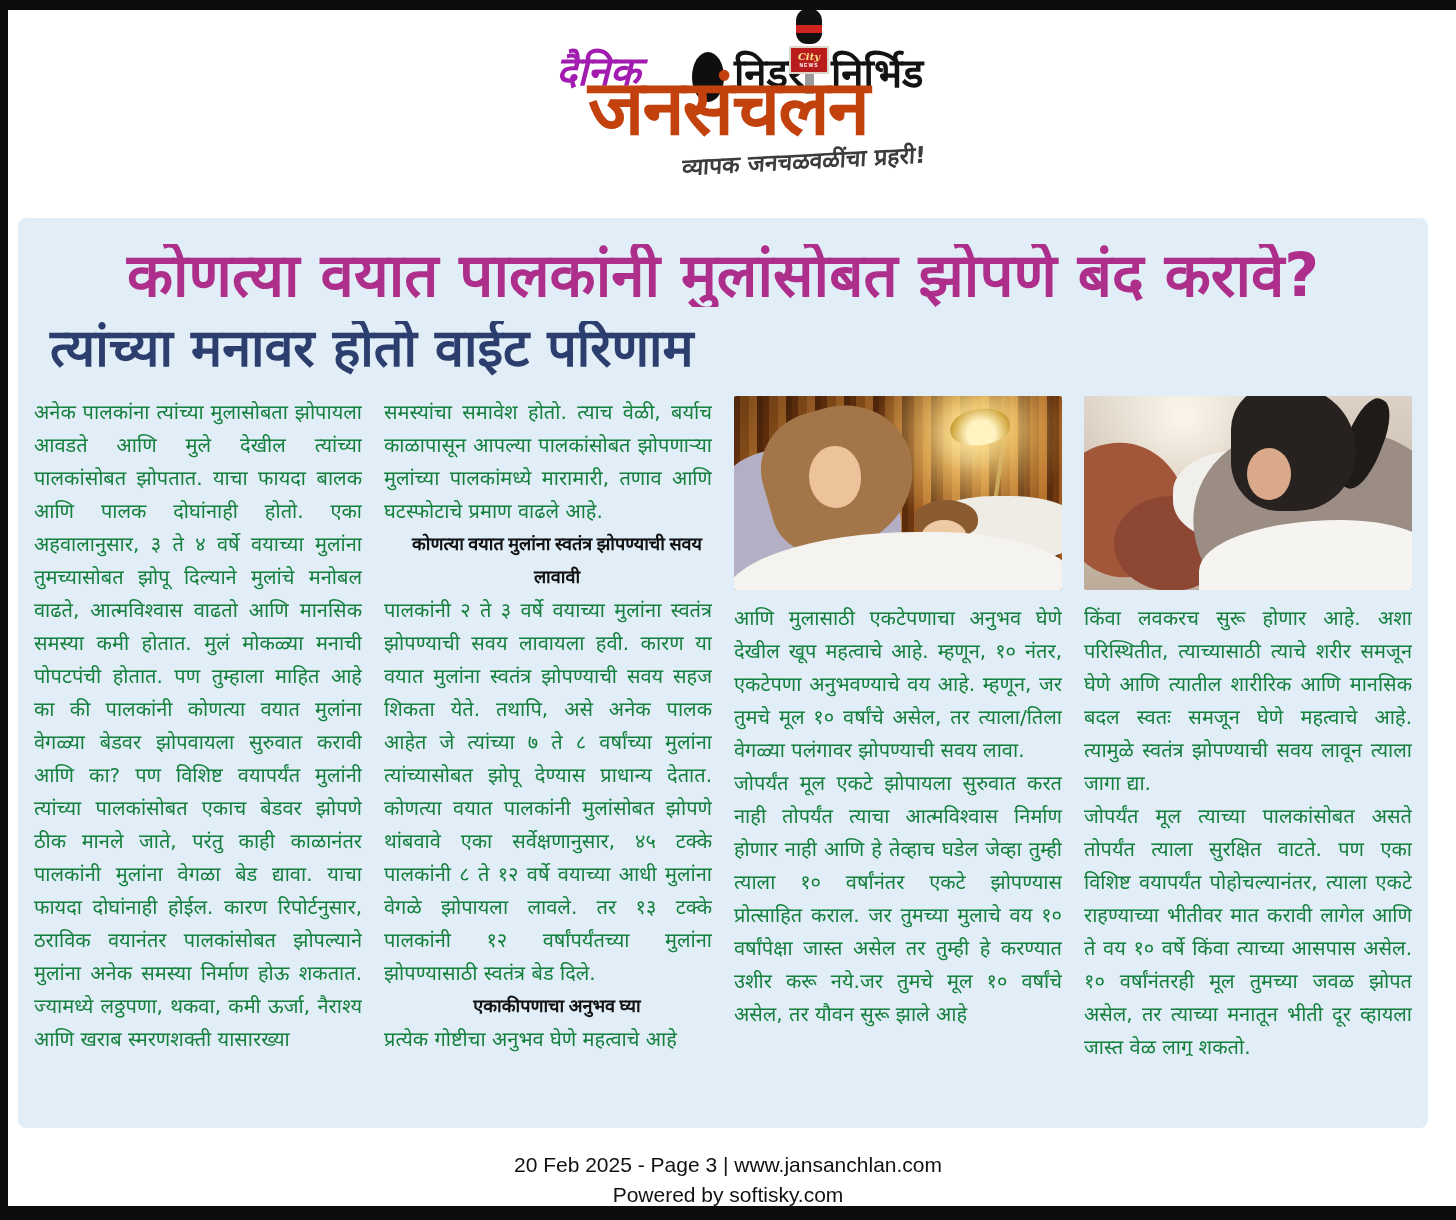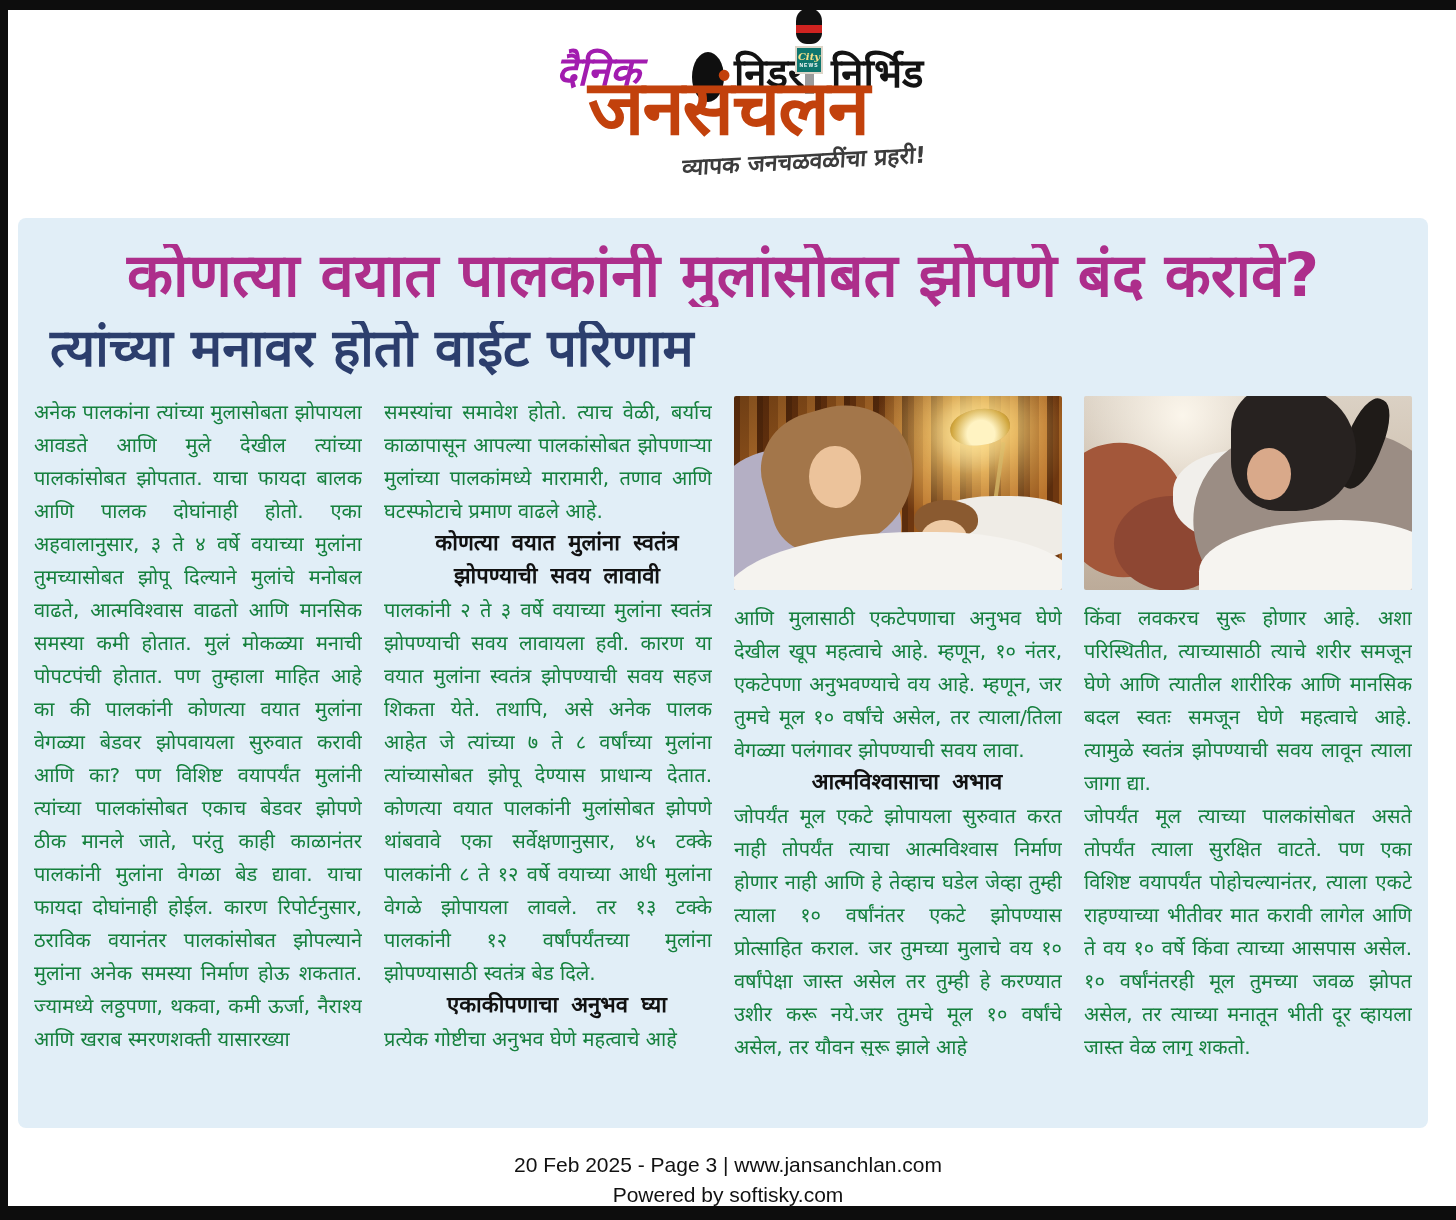--- a/index.html
+++ b/index.html
@@ -16,21 +16,21 @@
 
   
   .masthead { position:absolute; left:50%; transform:translateX(-50%); top:8px; width:400px; height:208px; }
   .m-daily   { position:absolute; left:28px;  top:34px; font-size:40px; font-weight:800; color:#a21caf; white-space:nowrap; font-family:"DejaVu Sans", sans-serif;font-style:italic; }
   .m-oval    { position:absolute; left:164px; top:44px; width:32px; height:50px; background:#0f0f0f; border-radius:50%; }
   .m-nidar   { position:absolute; left:206px; top:36px; font-size:40px; font-weight:800; color:#131313; white-space:nowrap; font-family:"DejaVu Sans", sans-serif; }
   .m-nirbhid { position:absolute; left:303px; top:36px; font-size:40px; font-weight:800; color:#131313; white-space:nowrap; font-family:"DejaVu Sans", sans-serif; }
   .m-mic     { position:absolute; left:266px; top:0; width:30px; display:flex; flex-direction:column; align-items:center; }
   .mic-head  { width:26px; height:36px; border-radius:13px 13px 11px 11px;
                background:linear-gradient(180deg,#111 0%,#111 48%,#cf2320 48%,#cf2320 70%,#111 70%,#111 100%); }
-  .city-box  { width:28px; height:28px; margin-top:2px; background:#0f766e; border:2px solid #ddd5c8;
+  .city-box  { width:40px; height:28px; margin-top:2px; background:#b91c1c; border:2px solid #ddd5c8;
                display:flex; flex-direction:column; align-items:center; justify-content:center; }
   .city-word { color:#f8e28a; font-size:10px; font-style:italic; font-weight:700; line-height:10px; font-family:"DejaVu Serif", serif; }
   .news-word { color:#ffffff; font-size:5px; font-weight:700; letter-spacing:1px; line-height:6px; }
   .mic-stem  { width:9px; height:20px; background:#9b9b9b; }
   .m-logo    { position:absolute; left:0; top:60px; width:100%; text-align:center; font-size:76px; line-height:1.05;
                font-weight:800; color:#c2410c; letter-spacing:-2px; white-space:nowrap; font-family:"DejaVu Sans", sans-serif; }
   .m-tagline { position:absolute; right:2px; top:136px; font-size:23px; font-weight:700; color:#3c3c3c;
                transform:rotate(-3deg) skewX(-6deg); white-space:nowrap; font-family:"DejaVu Sans", sans-serif; }
   .m-editor-row { position:absolute; left:-12px; top:176px; width:424px; display:flex; justify-content:center; align-items:baseline; white-space:nowrap; }
   .m-editor  { font-size:22px; font-weight:800; color:#111; font-family:"DejaVu Sans", sans-serif; }
@@ -52,22 +52,22 @@
   .columns {
     margin-top:20px; padding:0 16px; display:grid; grid-template-columns:repeat(4,1fr);
     column-gap:22px; height:660px; overflow:hidden;
   }
   .col { overflow:hidden; }
   .body-text {
     font-size:20px; line-height:33px; text-align:justify; color:#15803d;
     font-family:"DejaVu Sans", sans-serif;
   }
   .col-subhead {
-    font-size:22px; line-height:33px; font-weight:800; text-align:center; color:#111;
-    font-family:Liberation Mono, monospace;
+    font-size:18px; line-height:33px; font-weight:800; text-align:center; color:#111;
+    font-family:Liberation Serif, serif;
     margin-left:18px;
   }
 
   
   .photo { position:relative; width:100%; height:194px; overflow:hidden; margin-bottom:12px; border-radius:2px; }
   .photo * { position:absolute; }
 
   .photo-warm {
     background:
       radial-gradient(circle at 72% 20%, rgba(255,242,190,.95) 0%, rgba(255,214,120,.55) 14%, rgba(0,0,0,0) 34%),
@@ -159,21 +159,20 @@
           <span class="mom1-hair"></span>
           <span class="mom1-face"></span>
           <span class="lamp-arm"></span>
           <span class="lamp-shade"></span>
           <span class="pillow1"></span>
           <span class="child1-hair"></span>
           <span class="child1-face"></span>
           <span class="duvet1"></span>
         </div>
         <p class="body-text">आणि मुलासाठी एकटेपणाचा अनुभव घेणे देखील खूप महत्वाचे आहे. म्हणून, १० नंतर, एकटेपणा अनुभवण्याचे वय आहे. म्हणून, जर तुमचे मूल १० वर्षांचे असेल, तर त्याला/तिला वेगळ्या पलंगावर झोपण्याची सवय लावा.</p>
-        <p class="col-subhead">आत्मविश्वासाचा अभाव</p>
         <p class="body-text">जोपर्यंत मूल एकटे झोपायला सुरुवात करत नाही तोपर्यंत त्याचा आत्मविश्वास निर्माण होणार नाही आणि हे तेव्हाच घडेल जेव्हा तुम्ही त्याला १० वर्षांनंतर एकटे झोपण्यास प्रोत्साहित कराल. जर तुमच्या मुलाचे वय १० वर्षांपेक्षा जास्त असेल तर तुम्ही हे करण्यात उशीर करू नये.जर तुमचे मूल १० वर्षांचे असेल, तर यौवन सुरू झाले आहे</p>
       </div>
 
       <div class="col">
         <div class="photo photo-cool">
           <span class="pill-rust1"></span>
           <span class="pill-rust2"></span>
           <span class="pillow2"></span>
           <span class="child2-hair"></span>
           <span class="child2-face"></span>

